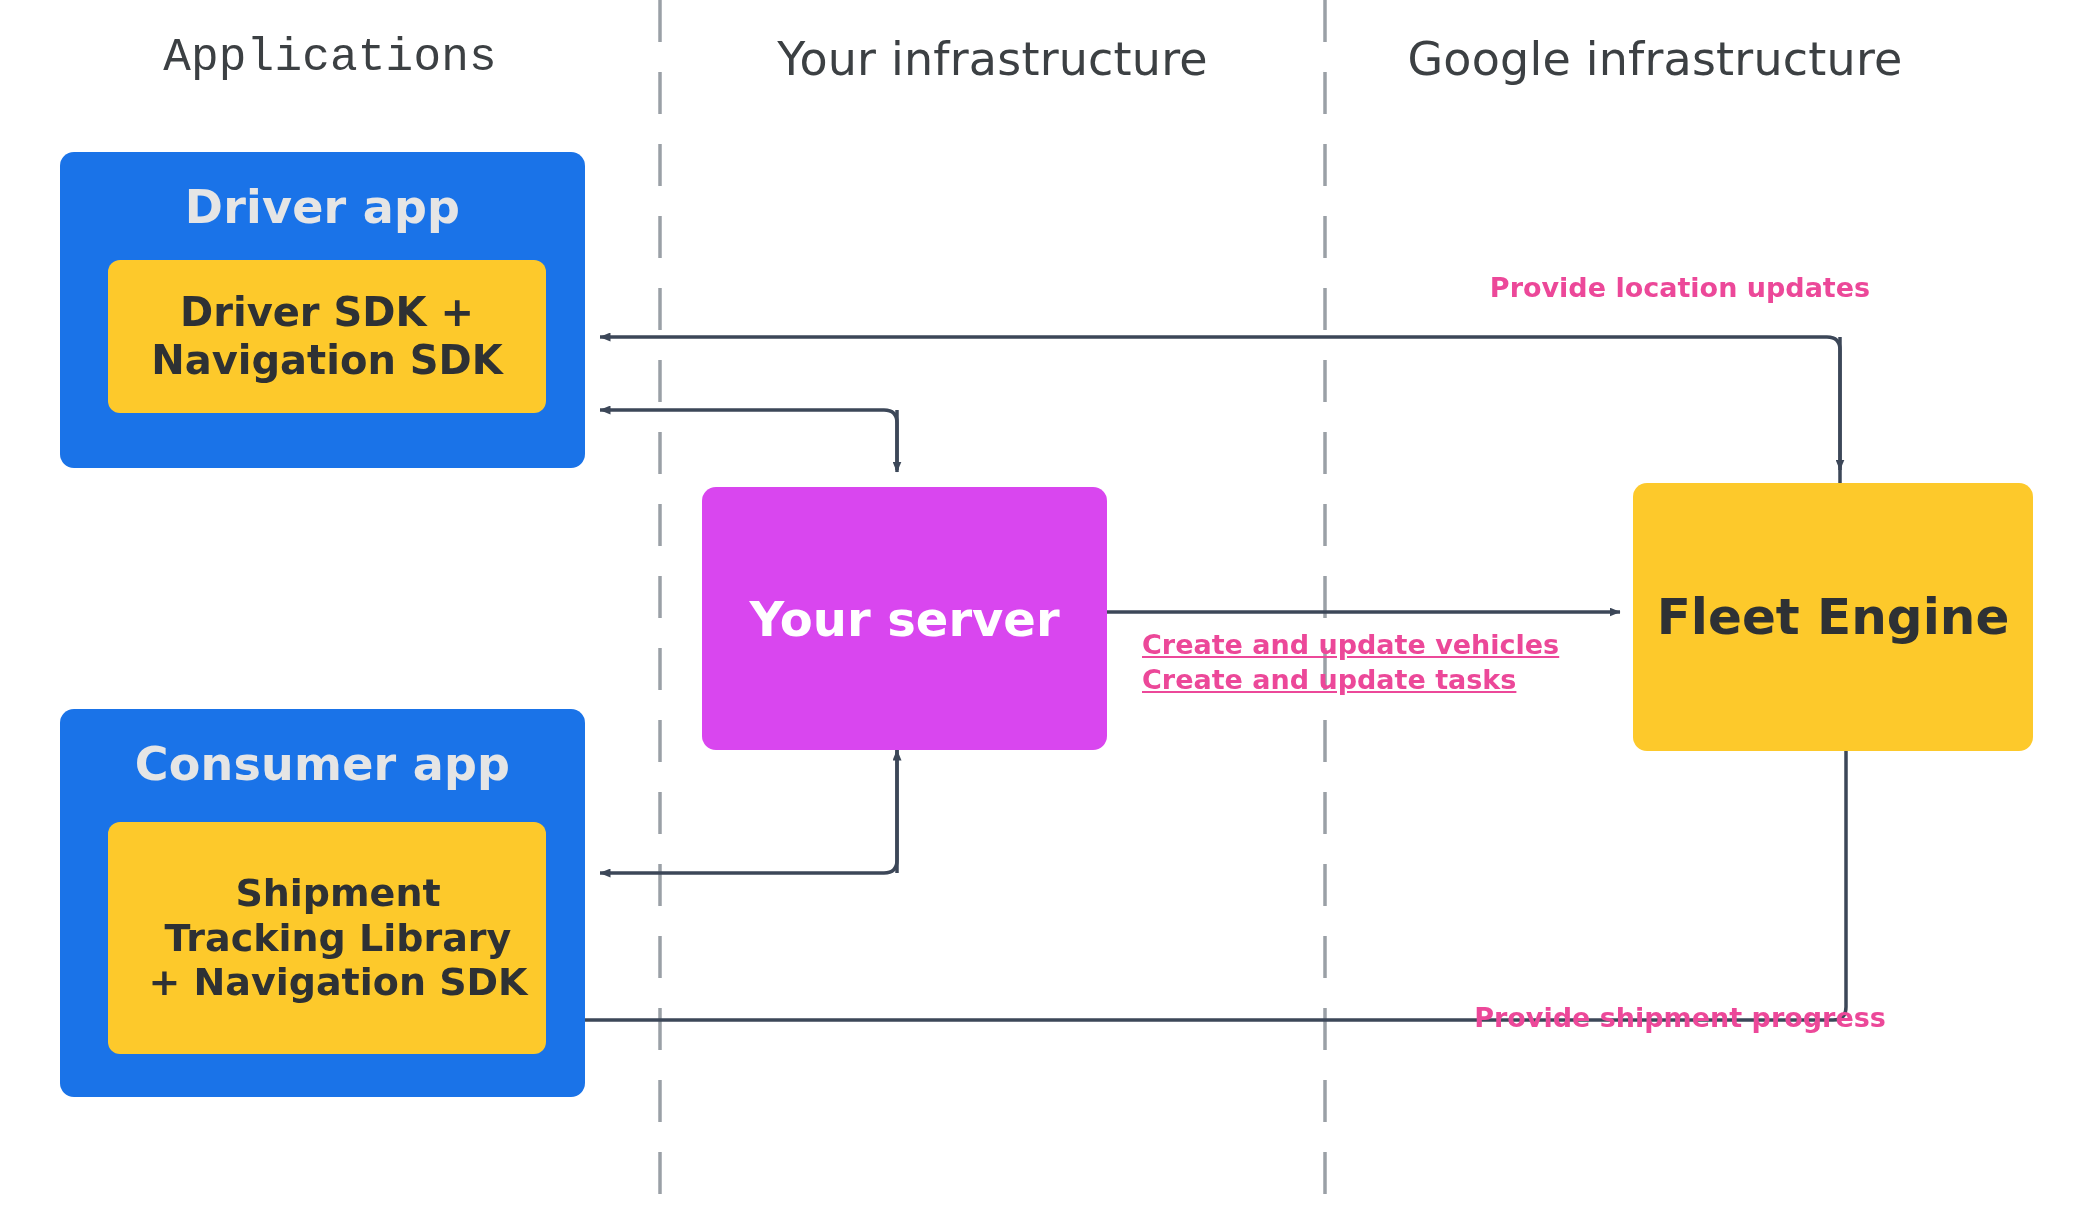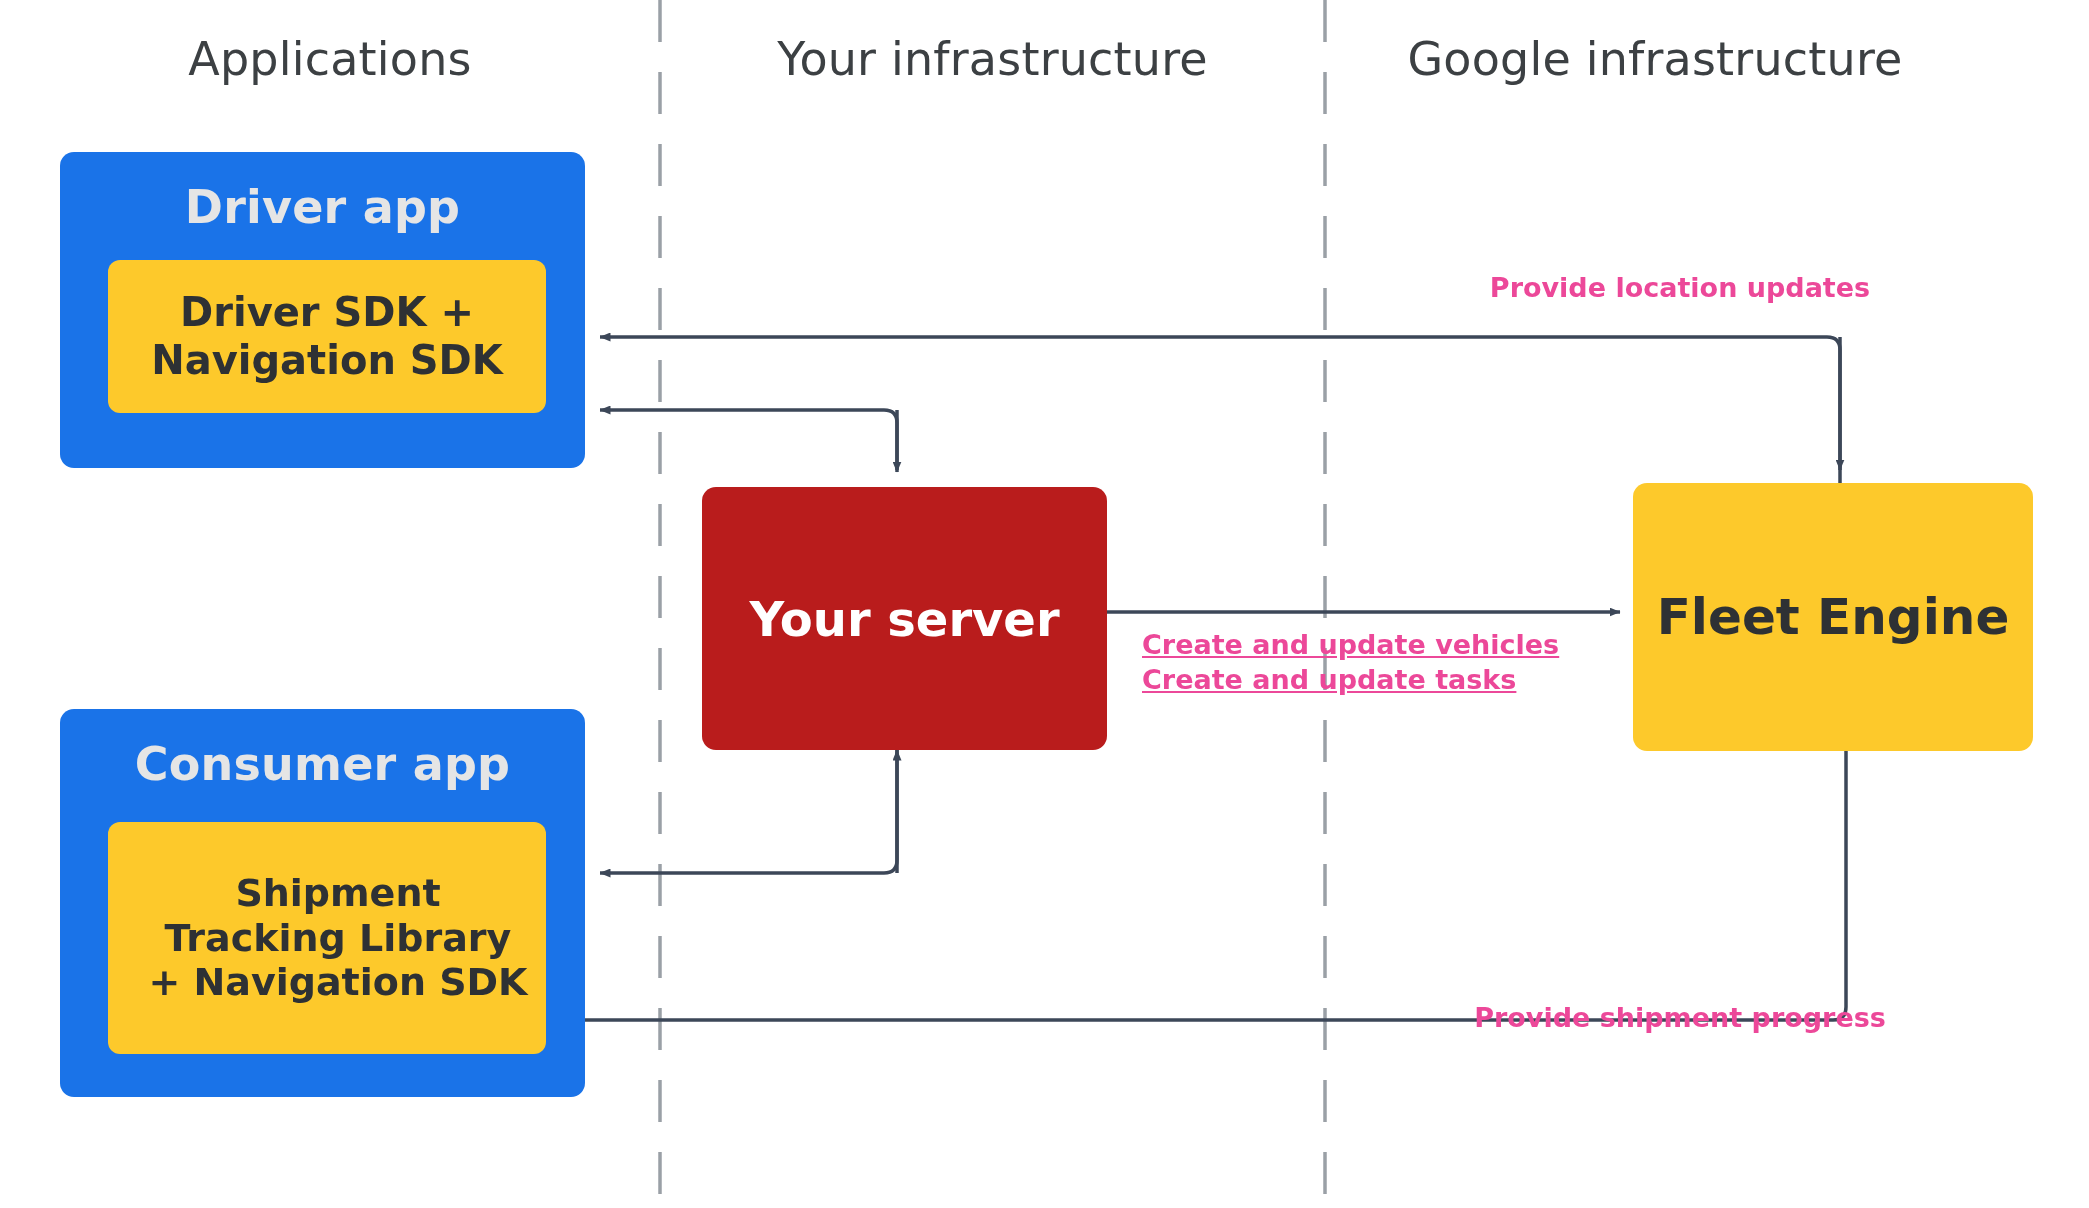--- a/index.html
+++ b/index.html
@@ -64,21 +64,21 @@
     justify-content: center;
     text-align: center;
     color: #2e3134;
     font-weight: 700;
     font-size: 40px;
     line-height: 1.18;
     padding: 4px 10px;
   }
   .server-box {
     position: absolute;
-    background: #b91c1c;
+    background: #d946ef;
     border-radius: 14px;
     display: flex;
     align-items: center;
     justify-content: center;
     color: #ffffff;
     font-weight: 700;
     font-size: 48px;
     text-align: center;
     box-sizing: border-box;
   }
@@ -103,21 +103,21 @@
     white-space: nowrap;
     line-height: 1.3;
   }
   .edge-label.center { text-align: center; }
 </style>
 </head>
 <body>
 
 <div id="stage">
 
-  <div class="col-title" style="left:0px; top:32px; width:660px;">Applications</div>
+  <div class="col-title" style="left:0px; top:32px; width:660px;font-family:Liberation Mono, monospace;">Applications</div>
 
   <div class="col-title" style="left:660px; top:32px; width:665px;">Your infrastructure</div>
 
   <div class="col-title" style="left:1273px; top:32px; width:764px;">Google infrastructure</div>
 
   <svg class="layer" viewBox="0 0 2089 1208" xmlns="http://www.w3.org/2000/svg">
     <defs>
       <marker id="arrowhead" markerWidth="11" markerHeight="9" refX="10.5" refY="4.5" orient="auto" markerUnits="userSpaceOnUse">
         <path d="M0,0 L11,4.5 L0,9 z" fill="#3c4758"></path>
       </marker>

